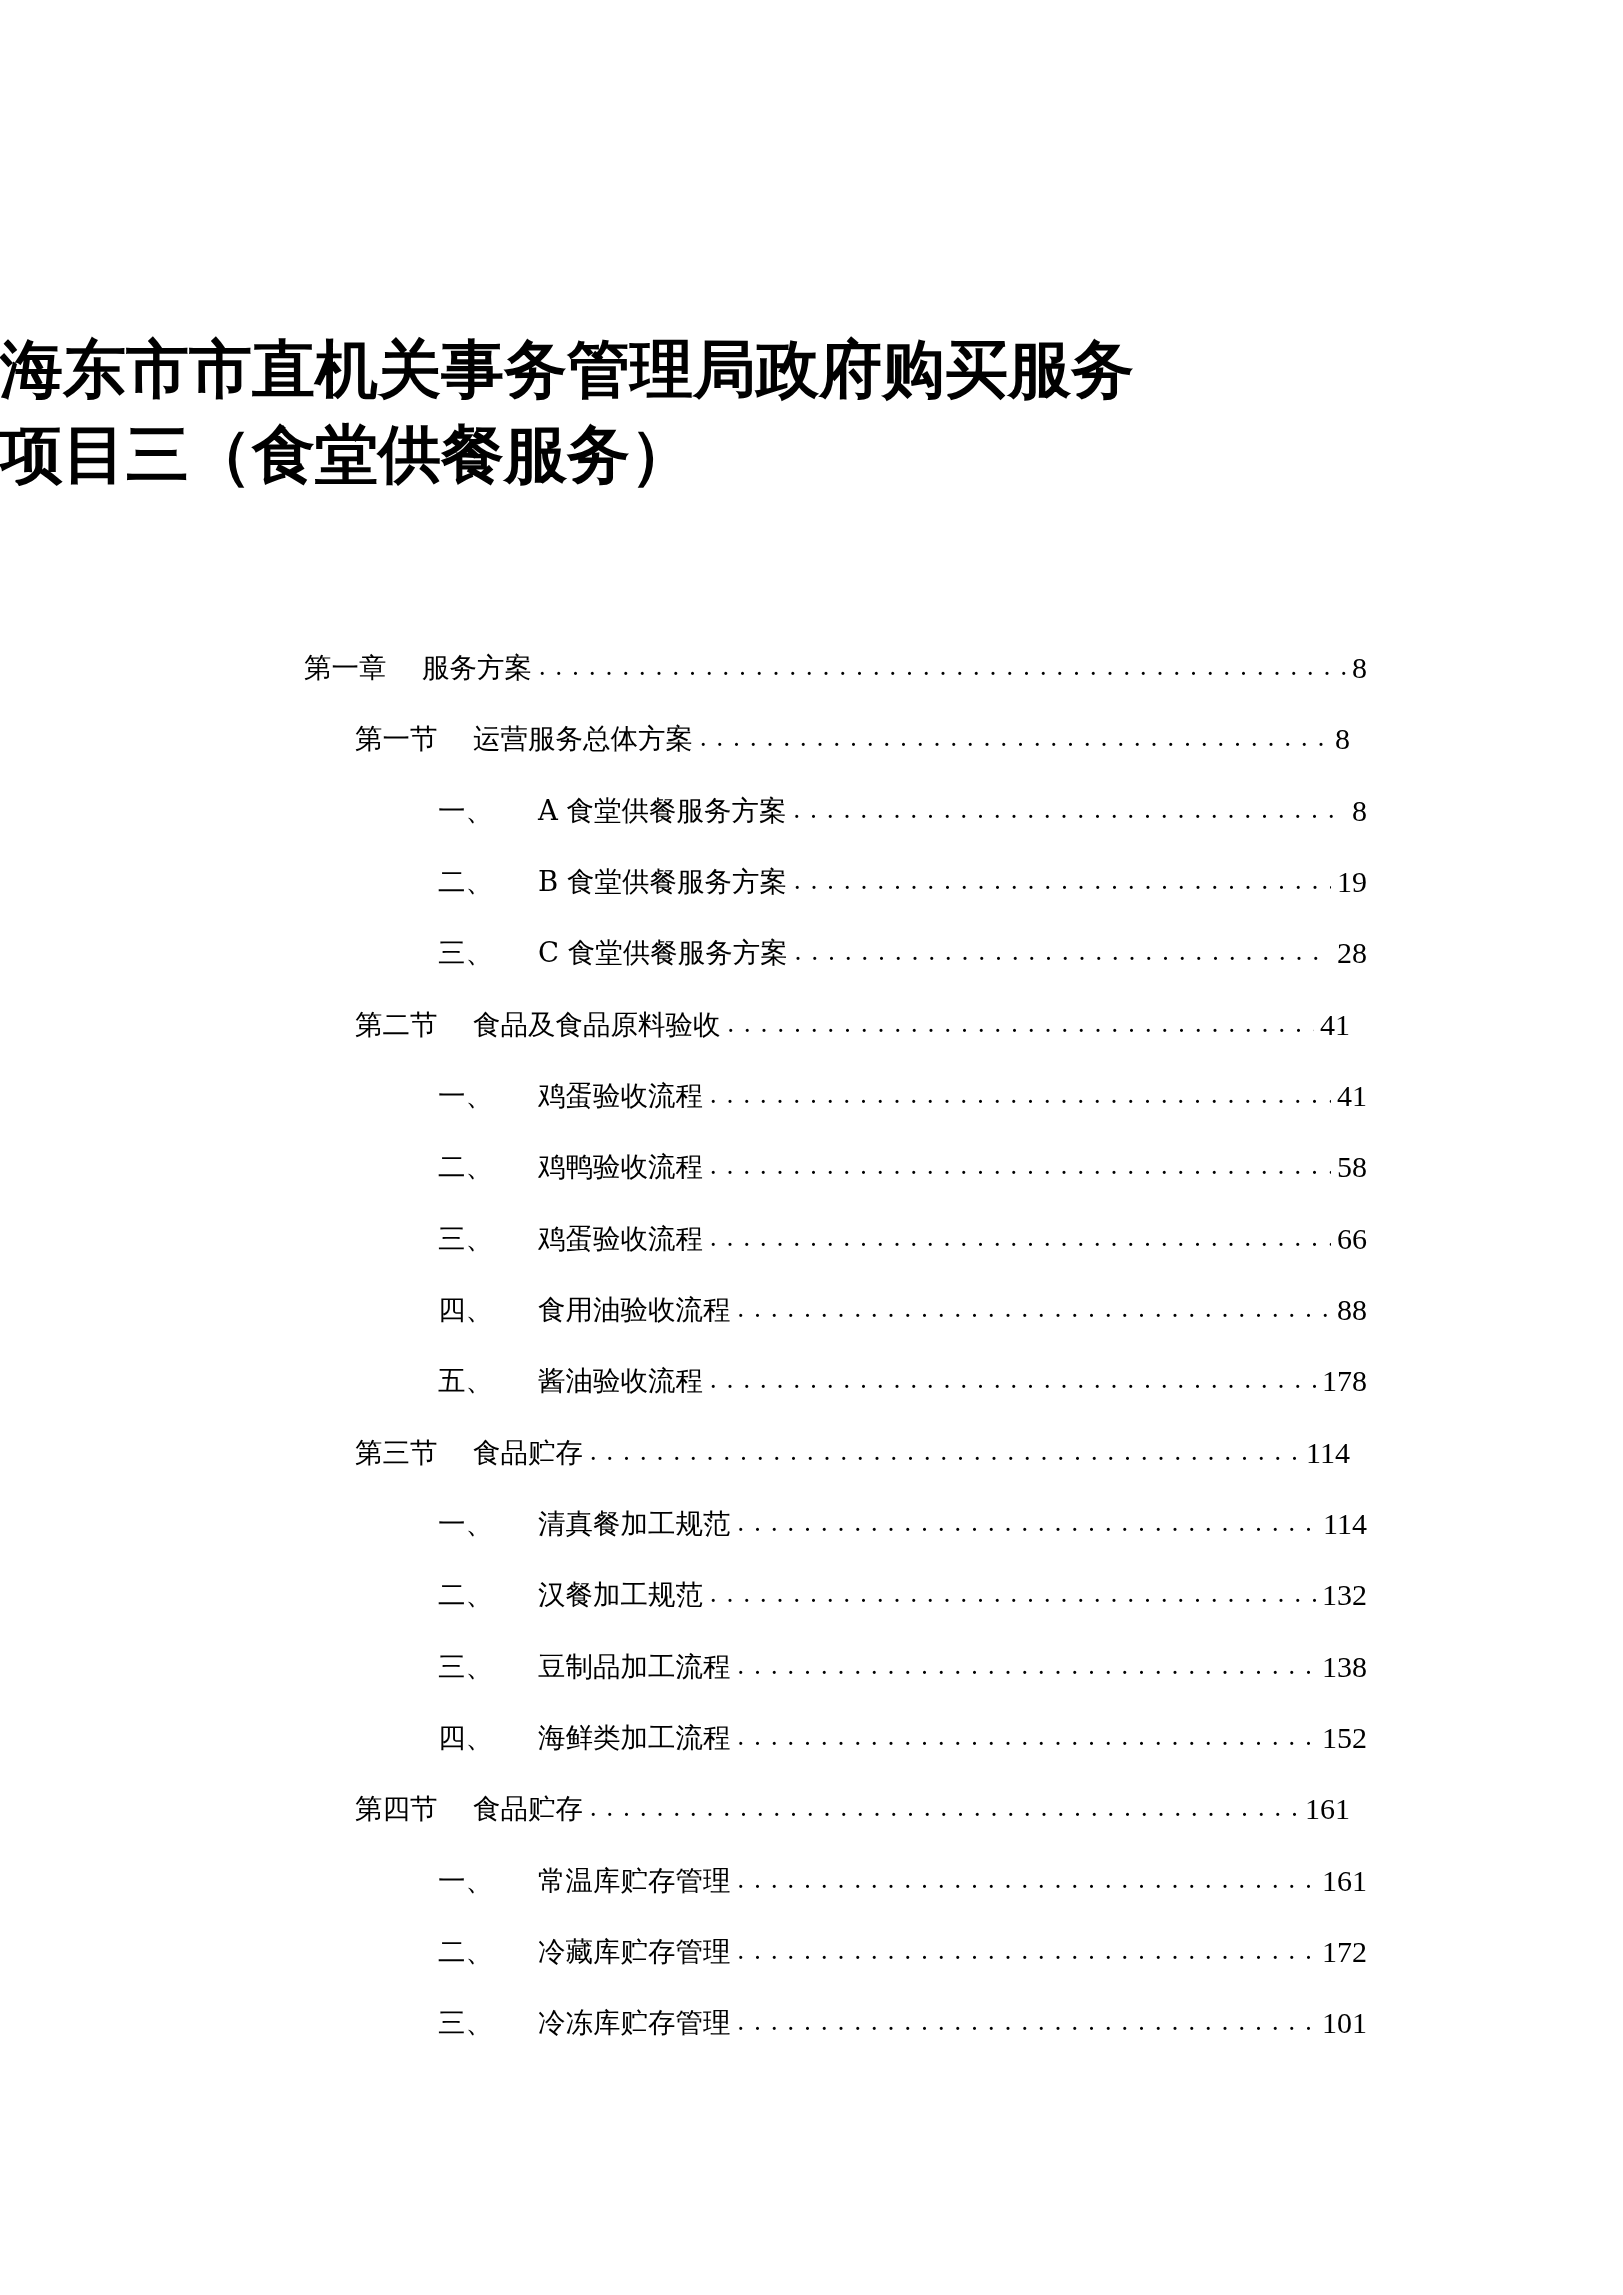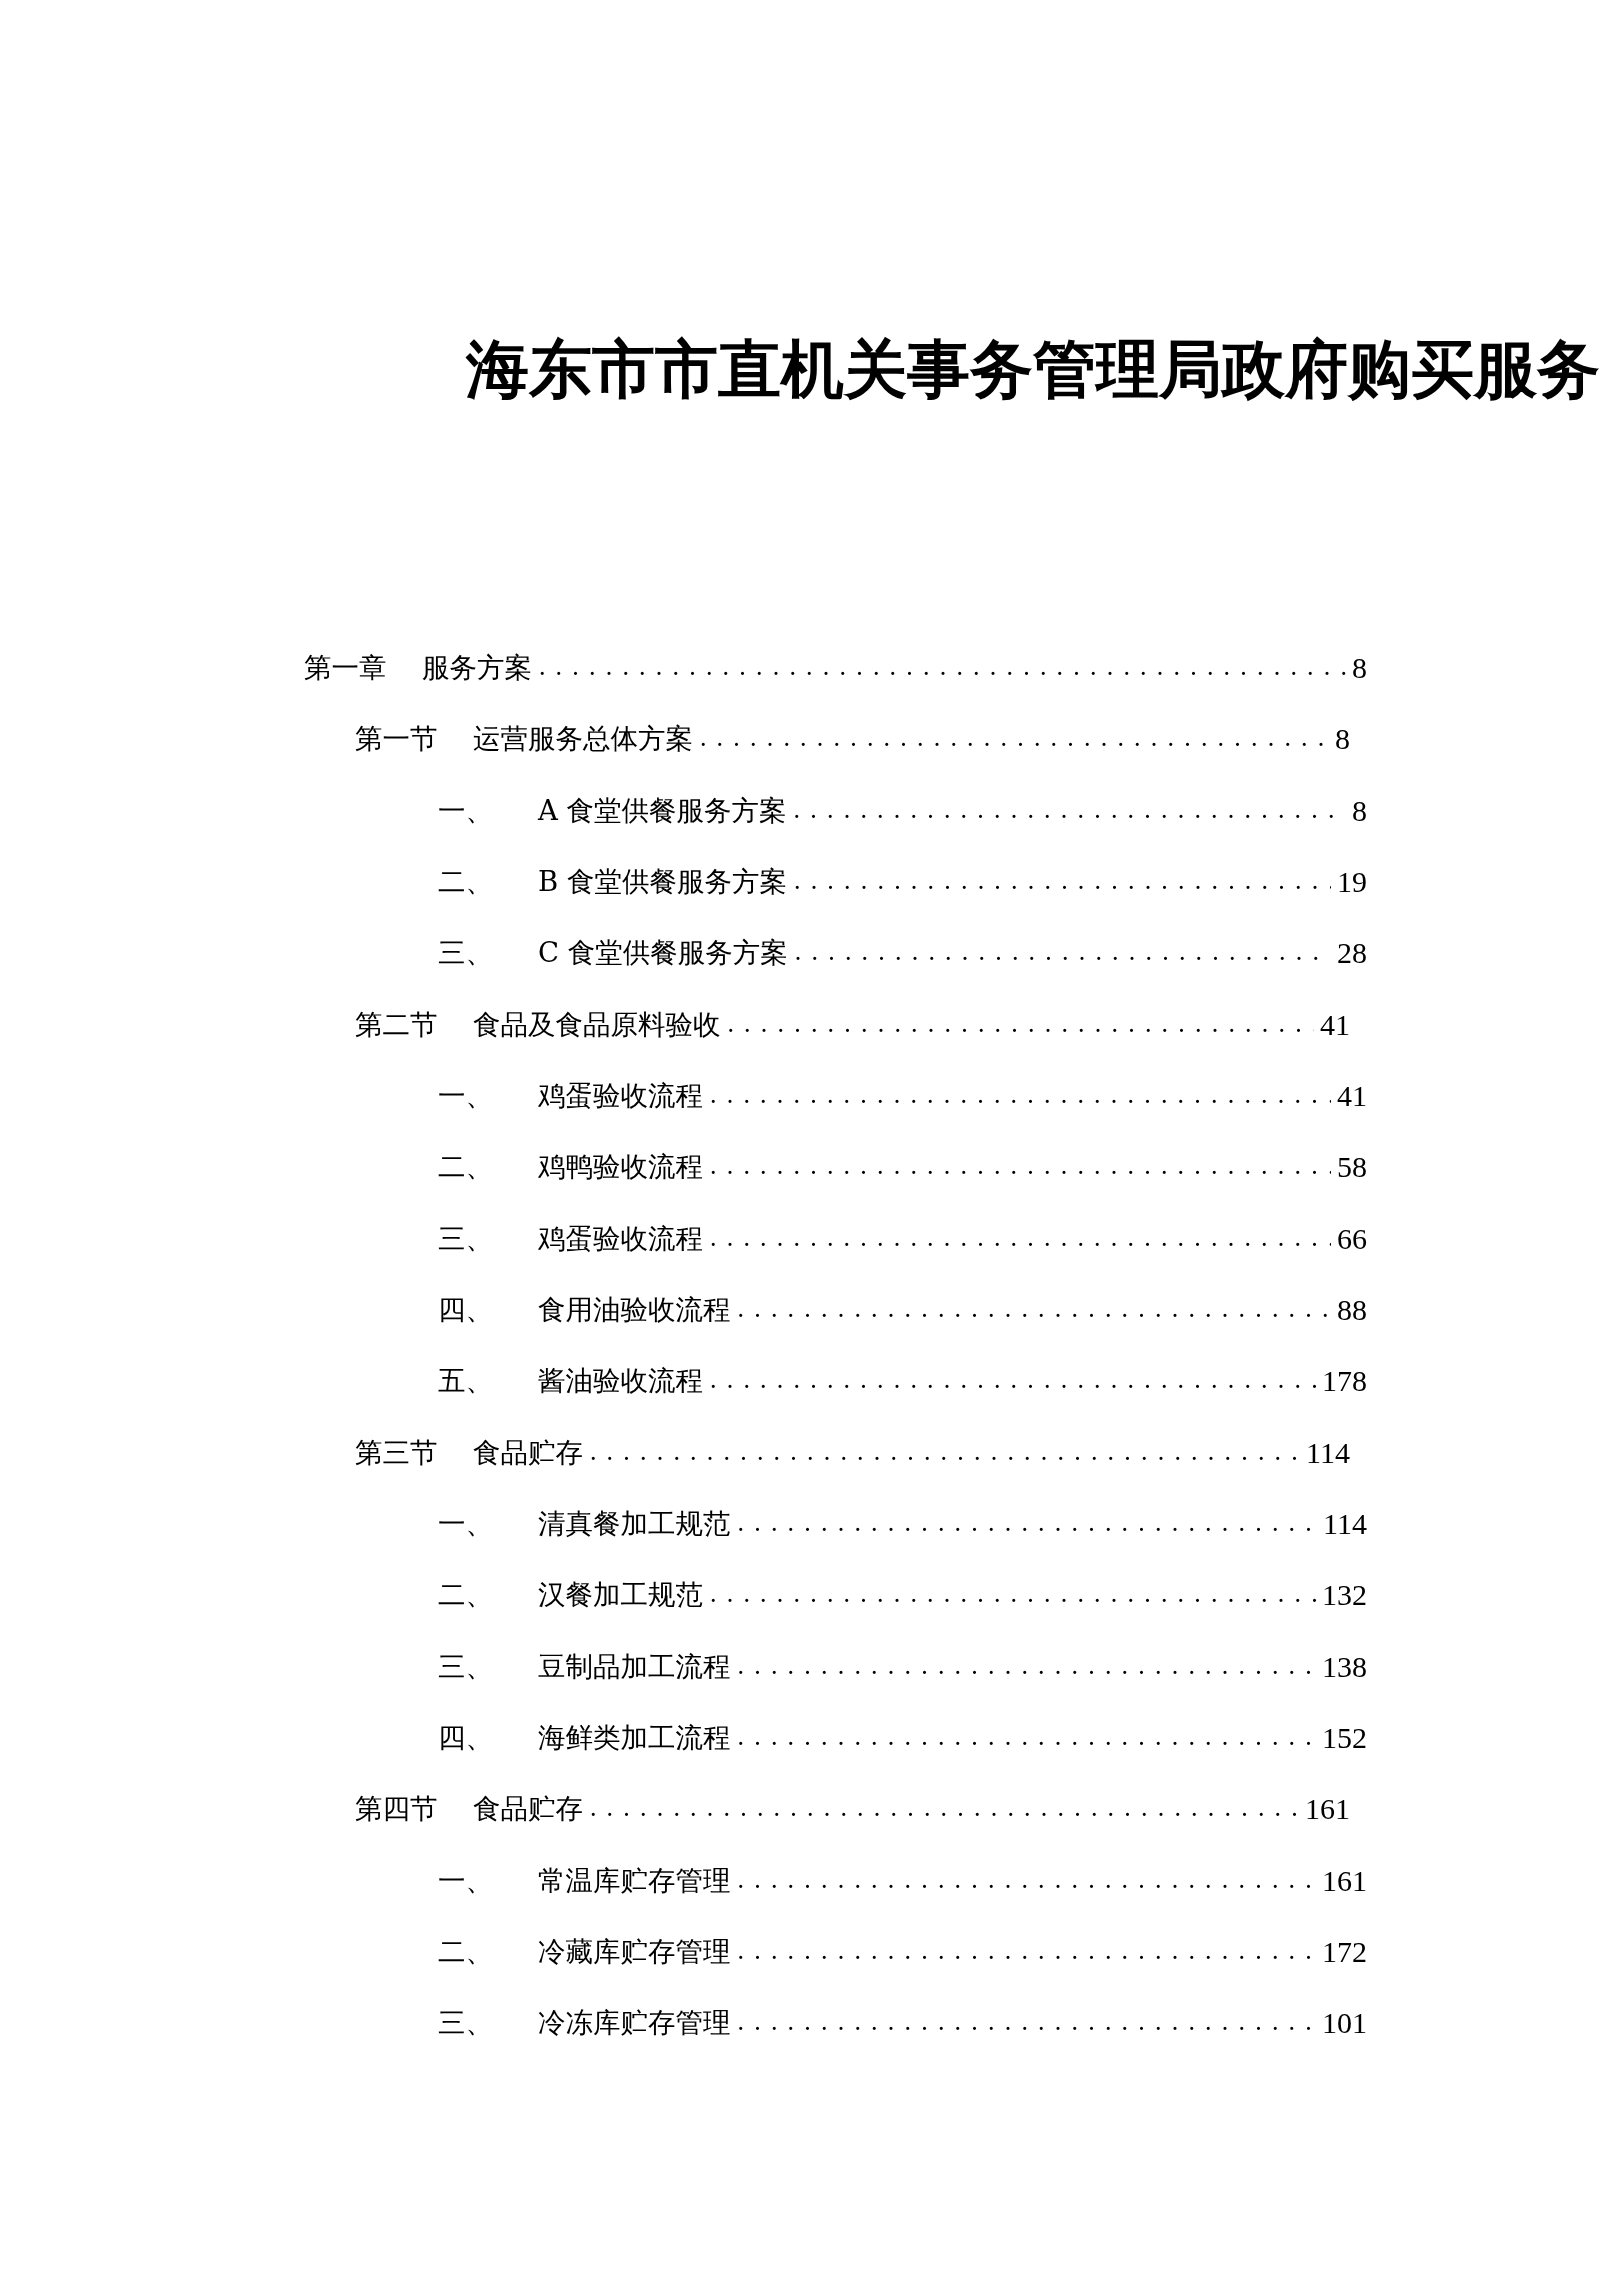--- a/index.html
+++ b/index.html
@@ -13,21 +13,21 @@
     position: relative;
     overflow: hidden;
     color: #000000;
     font-family: "DejaVu Serif", "Liberation Serif", serif;
   }
   .title-block {
     position: absolute;
     left: 0;
     top: 327px;
     width: 1600px;
-    text-align: right;
+    text-align: left;
   }
   .title-line {
     font-family: "DejaVu Sans", "Liberation Sans", sans-serif;
     font-weight: bold;
     font-size: 63px;
     line-height: 85px;
     letter-spacing: 0px;
     white-space: nowrap;
   }
   .toc {
@@ -80,20 +80,21 @@
     text-align: right;
     font-family: "Liberation Serif", "DejaVu Serif", serif;
     font-size: 30px;
   }
 </style>
 </head>
 <body>
 
 <div class="title-block">
   <div class="title-line">海东市市直机关事务管理局政府购买服务</div>
+  <div class="title-line">项目三（食堂供餐服务）</div>
 </div>
 
 <div class="toc">
   <div class="toc-row lvl0" style="top:0px">
     <span class="toc-num">第一章</span>
     <span class="toc-label">服务方案</span>
     <span class="toc-leader"></span>
     <span class="toc-page">8</span>
   </div>
   <div class="toc-row lvl1" style="top:71px">

